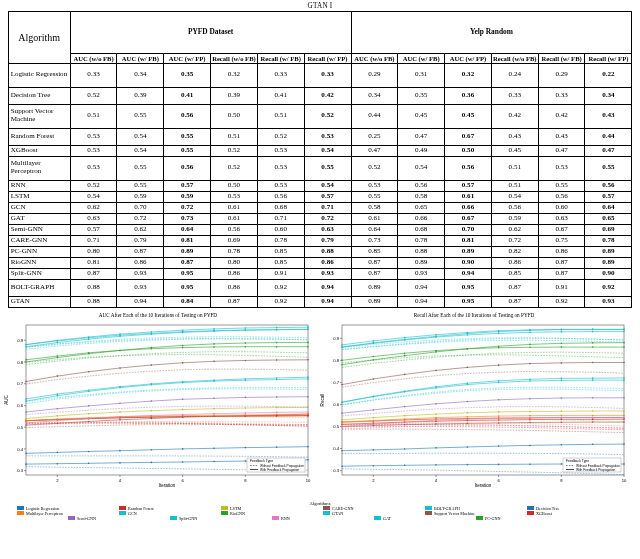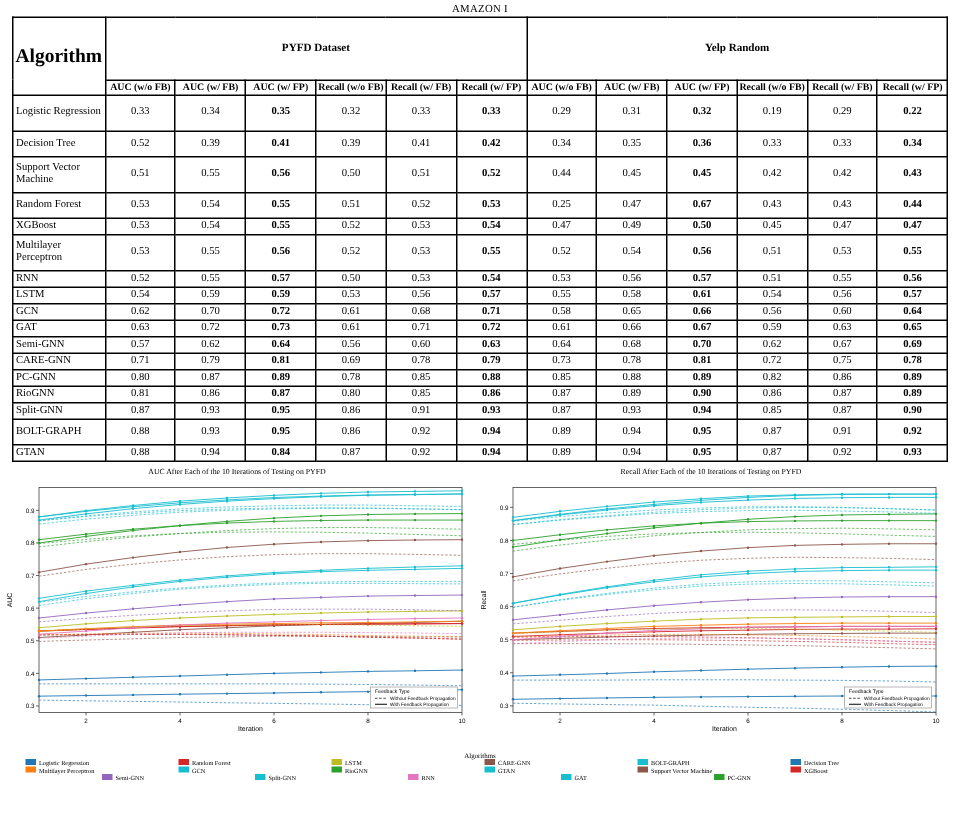--- a/index.html
+++ b/index.html
@@ -8,21 +8,21 @@
 
   .caption{text-align:center;font-variant:small-caps;font-size:7.2px;letter-spacing:.2px;margin:2px 0 1px 0;line-height:1.15;}
   .caption .l1{display:block;}
   .caption .l2{display:block;}
 
   table.main{border-collapse:collapse;width:624px;margin:0 auto;table-layout:fixed;}
   table.main th, table.main td{border:1px solid #000;font-size:7.1px;text-align:center;padding:0;line-height:1.12;}
   table.main td.alg{text-align:left;padding-left:2px;font-size:7.1px;}
   table.main th.grp{font-weight:bold;font-size:7.4px;padding:16px 0;}
   table.main th.sub{font-weight:bold;font-size:6.6px;padding:1px 1px;line-height:1.08;}
-  table.main th.algh{font-weight:bold;font-size:13px;}
+  table.main th.algh{font-weight:normal;font-size:10px;}
   .b{font-weight:bold;}
   .rowh{height:11px;}
   .row2{height:17px;}
   .row3{height:24px;}
 
   .charts{display:flex;width:640px;margin-top:4px;}
   .chartbox{width:316px;position:relative;}
   .ctitle{font-size:5.2px;text-align:center;margin-bottom:1px;}
   svg{display:block;}
 
@@ -31,21 +31,21 @@
   .litems{display:flex;flex-wrap:wrap;justify-content:center;gap:0 6px;font-size:4.2px;}
   .litem{display:flex;align-items:center;gap:2px;white-space:nowrap;width:96px;}
   .swatch{width:7px;height:4px;display:inline-block;}
 </style>
 </head>
 <body>
 
 <div class="wrap">
 
   <div class="caption">
-    <span class="l1">AMAZON I</span>
+    <span class="l1">GTAN I</span>
   </div>
 
   <table class="main">
     <colgroup>
       <col style="width:62px">
       <col span="12" style="width:46.8px">
     </colgroup>
     <thead>
       <tr>
         <th class="algh" rowspan="2">Algorithm</th>
@@ -72,21 +72,21 @@
           <td class="alg">Logistic Regression</td>
           <td>0.33</td>
           <td>0.34</td>
           <td class="b">0.35</td>
           <td>0.32</td>
           <td>0.33</td>
           <td class="b">0.33</td>
           <td>0.29</td>
           <td>0.31</td>
           <td class="b">0.32</td>
-          <td>0.19</td>
+          <td>0.24</td>
           <td>0.29</td>
           <td class="b">0.22</td>
         </tr>
         <tr class="row2">
           <td class="alg">Decision Tree</td>
           <td>0.52</td>
           <td>0.39</td>
           <td class="b">0.41</td>
           <td>0.39</td>
           <td>0.41</td>

